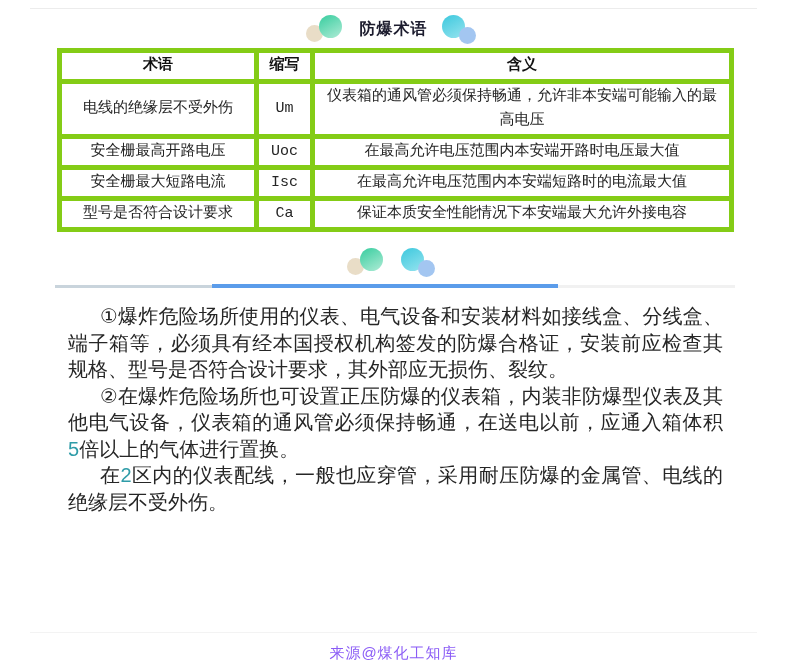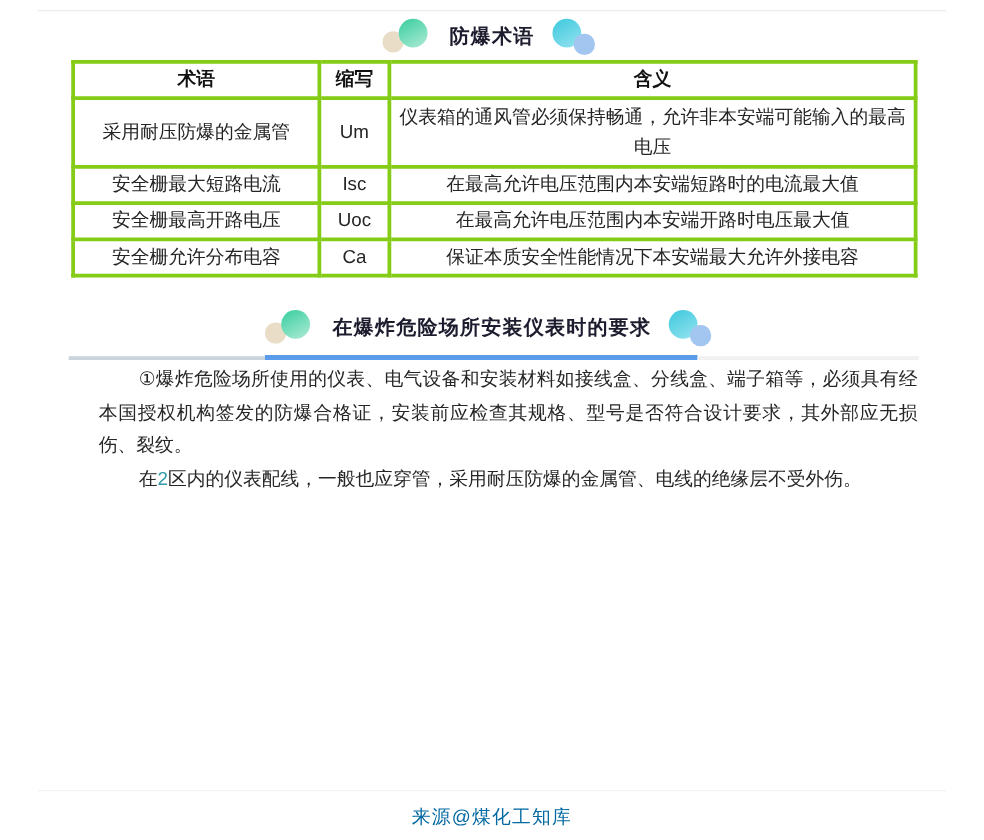--- a/index.html
+++ b/index.html
@@ -15,35 +15,35 @@
   .s1 { top:14px; }
   .s2 { top:247px; }
 
   .circles { position:relative; width:40px; height:30px; flex:0 0 auto; }
   .c-beige { position:absolute; left:0; bottom:2px; width:17px; height:17px; border-radius:50%; background:#e9ddc7; }
   .c-green { position:absolute; left:13px; top:1px; width:23px; height:23px; border-radius:50%; background:linear-gradient(150deg,#43d0a4 10%,#a9ead3 95%); }
   .c-cyan  { position:absolute; left:0; top:1px; width:23px; height:23px; border-radius:50%; background:linear-gradient(150deg,#45cbdf 10%,#92e2ee 95%); }
   .c-blue  { position:absolute; left:17px; bottom:0; width:17px; height:17px; border-radius:50%; background:#a3c6f1; }
 
   .term-table { position:absolute; top:48px; left:57px; width:677px; border-collapse:collapse; table-layout:fixed; }
-  .term-table th, .term-table td { border:3px solid #84cc16; text-align:center; vertical-align:middle; padding:1px 6px; font-size:15px; color:#252525; line-height:24px; }
+  .term-table th, .term-table td { border:5px solid #84cc16; text-align:center; vertical-align:middle; padding:1px 6px; font-size:15px; color:#252525; line-height:24px;font-family:Liberation Mono, monospace; }
   .term-table th { font-weight:bold; color:#111; }
   .h27 { height:27px; }
   .h55 { height:55px; }
 
   .divider { position:absolute; top:284px; left:55px; width:680px; height:4px; display:flex; }
   .divider .seg-gray { width:157px; height:3px; margin-top:1px; background:#c9d4dc; }
   .divider .seg-blue { width:346px; height:4px; background:#5b9cea; }
   .divider .seg-faint { width:177px; height:3px; margin-top:1px; background:#f1f1f1; }
 
-  .body-text { position:absolute; top:291px; left:68px; width:655px; font-size:15px; line-height:26.5px; color:#262626; text-align:justify;margin-left:11px; }
+  .body-text { position:absolute; top:303px; left:68px; width:655px; font-size:20px; line-height:26.5px; color:#262626; text-align:justify; }
   .body-text p { margin:0; text-indent:32px; }
   .num { color:#2f9ca8; }
 
-  .footer-text { position:absolute; top:644px; left:0; right:0; text-align:center; font-size:15px; color:#0369a1; letter-spacing:1px; }
+  .footer-text { position:absolute; top:644px; left:0; right:0; text-align:center; font-size:15px; color:#8b5cf6; letter-spacing:1px; }
 </style>
 </head>
 <body>
 
 <div class="page">
 
   <div class="topline"></div>
 
   <div class="section-title s1">
     <span class="circles">
@@ -65,61 +65,61 @@
       </colgroup>
     <thead>
       <tr class="h27">
         <th>术语</th>
         <th>缩写</th>
         <th>含义</th>
       </tr>
     </thead>
     <tbody>
       <tr class="h55">
-        <td>采用耐压防爆的金属管</td>
+        <td>电线的绝缘层不受外伤</td>
         <td>Um</td>
         <td>仪表箱的通风管必须保持畅通，允许非本安端可能输入的最高电压</td>
+      </tr>
+      <tr class="h27">
+        <td>安全栅最高开路电压</td>
+        <td>Uoc</td>
+        <td>在最高允许电压范围内本安端开路时电压最大值</td>
       </tr>
       <tr class="h27">
         <td>安全栅最大短路电流</td>
         <td>Isc</td>
         <td>在最高允许电压范围内本安端短路时的电流最大值</td>
       </tr>
       <tr class="h27">
-        <td>安全栅最高开路电压</td>
-        <td>Uoc</td>
-        <td>在最高允许电压范围内本安端开路时电压最大值</td>
-      </tr>
-      <tr class="h27">
-        <td>安全栅允许分布电容</td>
+        <td>型号是否符合设计要求</td>
         <td>Ca</td>
         <td>保证本质安全性能情况下本安端最大允许外接电容</td>
       </tr>
     </tbody>
   </table>
 
   <div class="section-title s2">
     <span class="circles">
       <span class="c-beige"></span>
       <span class="c-green"></span>
     </span>
-    <span class="title-text">在爆炸危险场所安装仪表时的要求</span>
     <span class="circles">
       <span class="c-cyan"></span>
       <span class="c-blue"></span>
     </span>
   </div>
 
   <div class="divider">
     <span class="seg-gray"></span>
     <span class="seg-blue"></span>
     <span class="seg-faint"></span>
   </div>
 
   <div class="body-text">
     <p><span>①爆炸危险场所使用的仪表、电气设备和安装材料如接线盒、分线盒、端子箱等，必须具有经本国授权机构签发的防爆合格证，安装前应检查其规格、型号是否符合设计要求，其外部应无损伤、裂纹。</span></p>
+    <p><span>②在爆炸危险场所也可设置正压防爆的仪表箱，内装非防爆型仪表及其他电气设备，仪表箱的通风管必须保持畅通，在送电以前，应通入箱体积 </span><span class="num">5</span><span>倍以上的气体进行置换。</span></p>
     <p><span>在</span><span class="num">2</span><span>区内的仪表配线，一般也应穿管，采用耐压防爆的金属管、电线的绝缘层不受外伤。</span></p>
   </div>
 
   <div class="bottomline"></div>
   <div class="footer-text">来源@煤化工知库</div>
 
 </div>
 
 </body></html>

